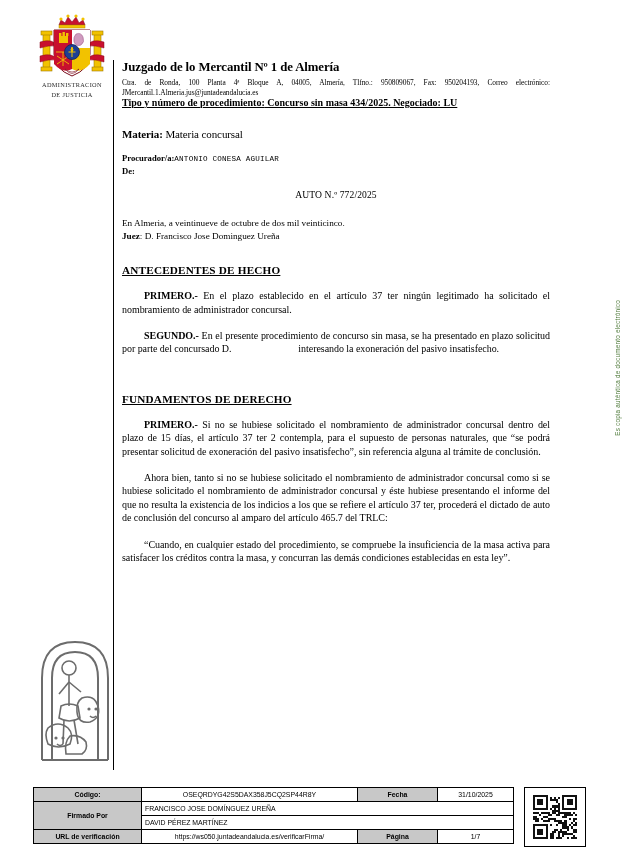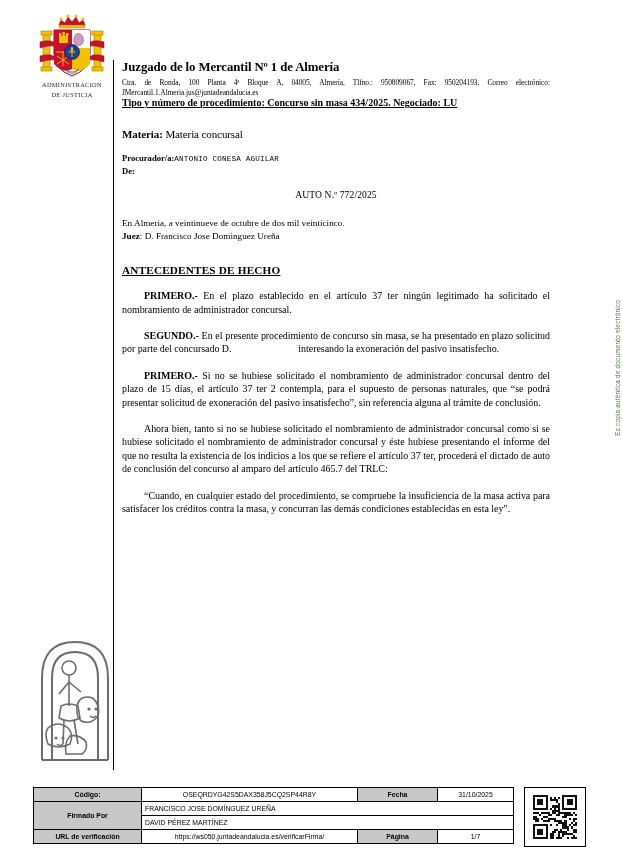--- a/index.html
+++ b/index.html
@@ -312,20 +312,21 @@
     <div>En Almeria, a veintinueve de octubre de dos mil veinticinco.</div>
     <div><b>Juez</b><span>: D. Francisco Jose Dominguez Ureña</span></div>
   </div>
 
   <div class="section-head">ANTECEDENTES DE HECHO</div>
 
   <p class="body"><b>PRIMERO.-</b><span> En el plazo establecido en el artículo 37 ter ningún legitimado ha solicitado el nombramiento de administrador concursal.</span></p>
 
   <p class="body"><b>SEGUNDO.-</b><span> En el presente procedimiento de concurso sin masa, se ha presentado en plazo solicitud por parte del concursado D. </span><span class="redact"></span><span> interesando la exoneración del pasivo insatisfecho.</span></p>
 
+  <div class="section-head fd">FUNDAMENTOS DE DERECHO</div>
 
   <p class="body"><b>PRIMERO.-</b><span> Si no se hubiese solicitado el nombramiento de administrador concursal dentro del plazo de 15 días, el artículo 37 ter 2 contempla, para el supuesto de personas naturales, que “se podrá presentar solicitud de exoneración del pasivo insatisfecho”, sin referencia alguna al trámite de conclusión.</span></p>
 
   <p class="body">Ahora bien, tanto si no se hubiese solicitado el nombramiento de administrador concursal como si se hubiese solicitado el nombramiento de administrador concursal y éste hubiese presentando el informe del que no resulta la existencia de los indicios a los que se refiere el artículo 37 ter, procederá el dictado de auto de conclusión del concurso al amparo del artículo 465.7 del TRLC:</p>
 
   <p class="body">“Cuando, en cualquier estado del procedimiento, se compruebe la insuficiencia de la masa activa para satisfacer los créditos contra la masa, y concurran las demás condiciones establecidas en esta ley”.</p>
 
 </div>
 
 <div class="side-stamp" style="color: rgb(79, 122, 58);">Es copia auténtica de documento electrónico</div>

